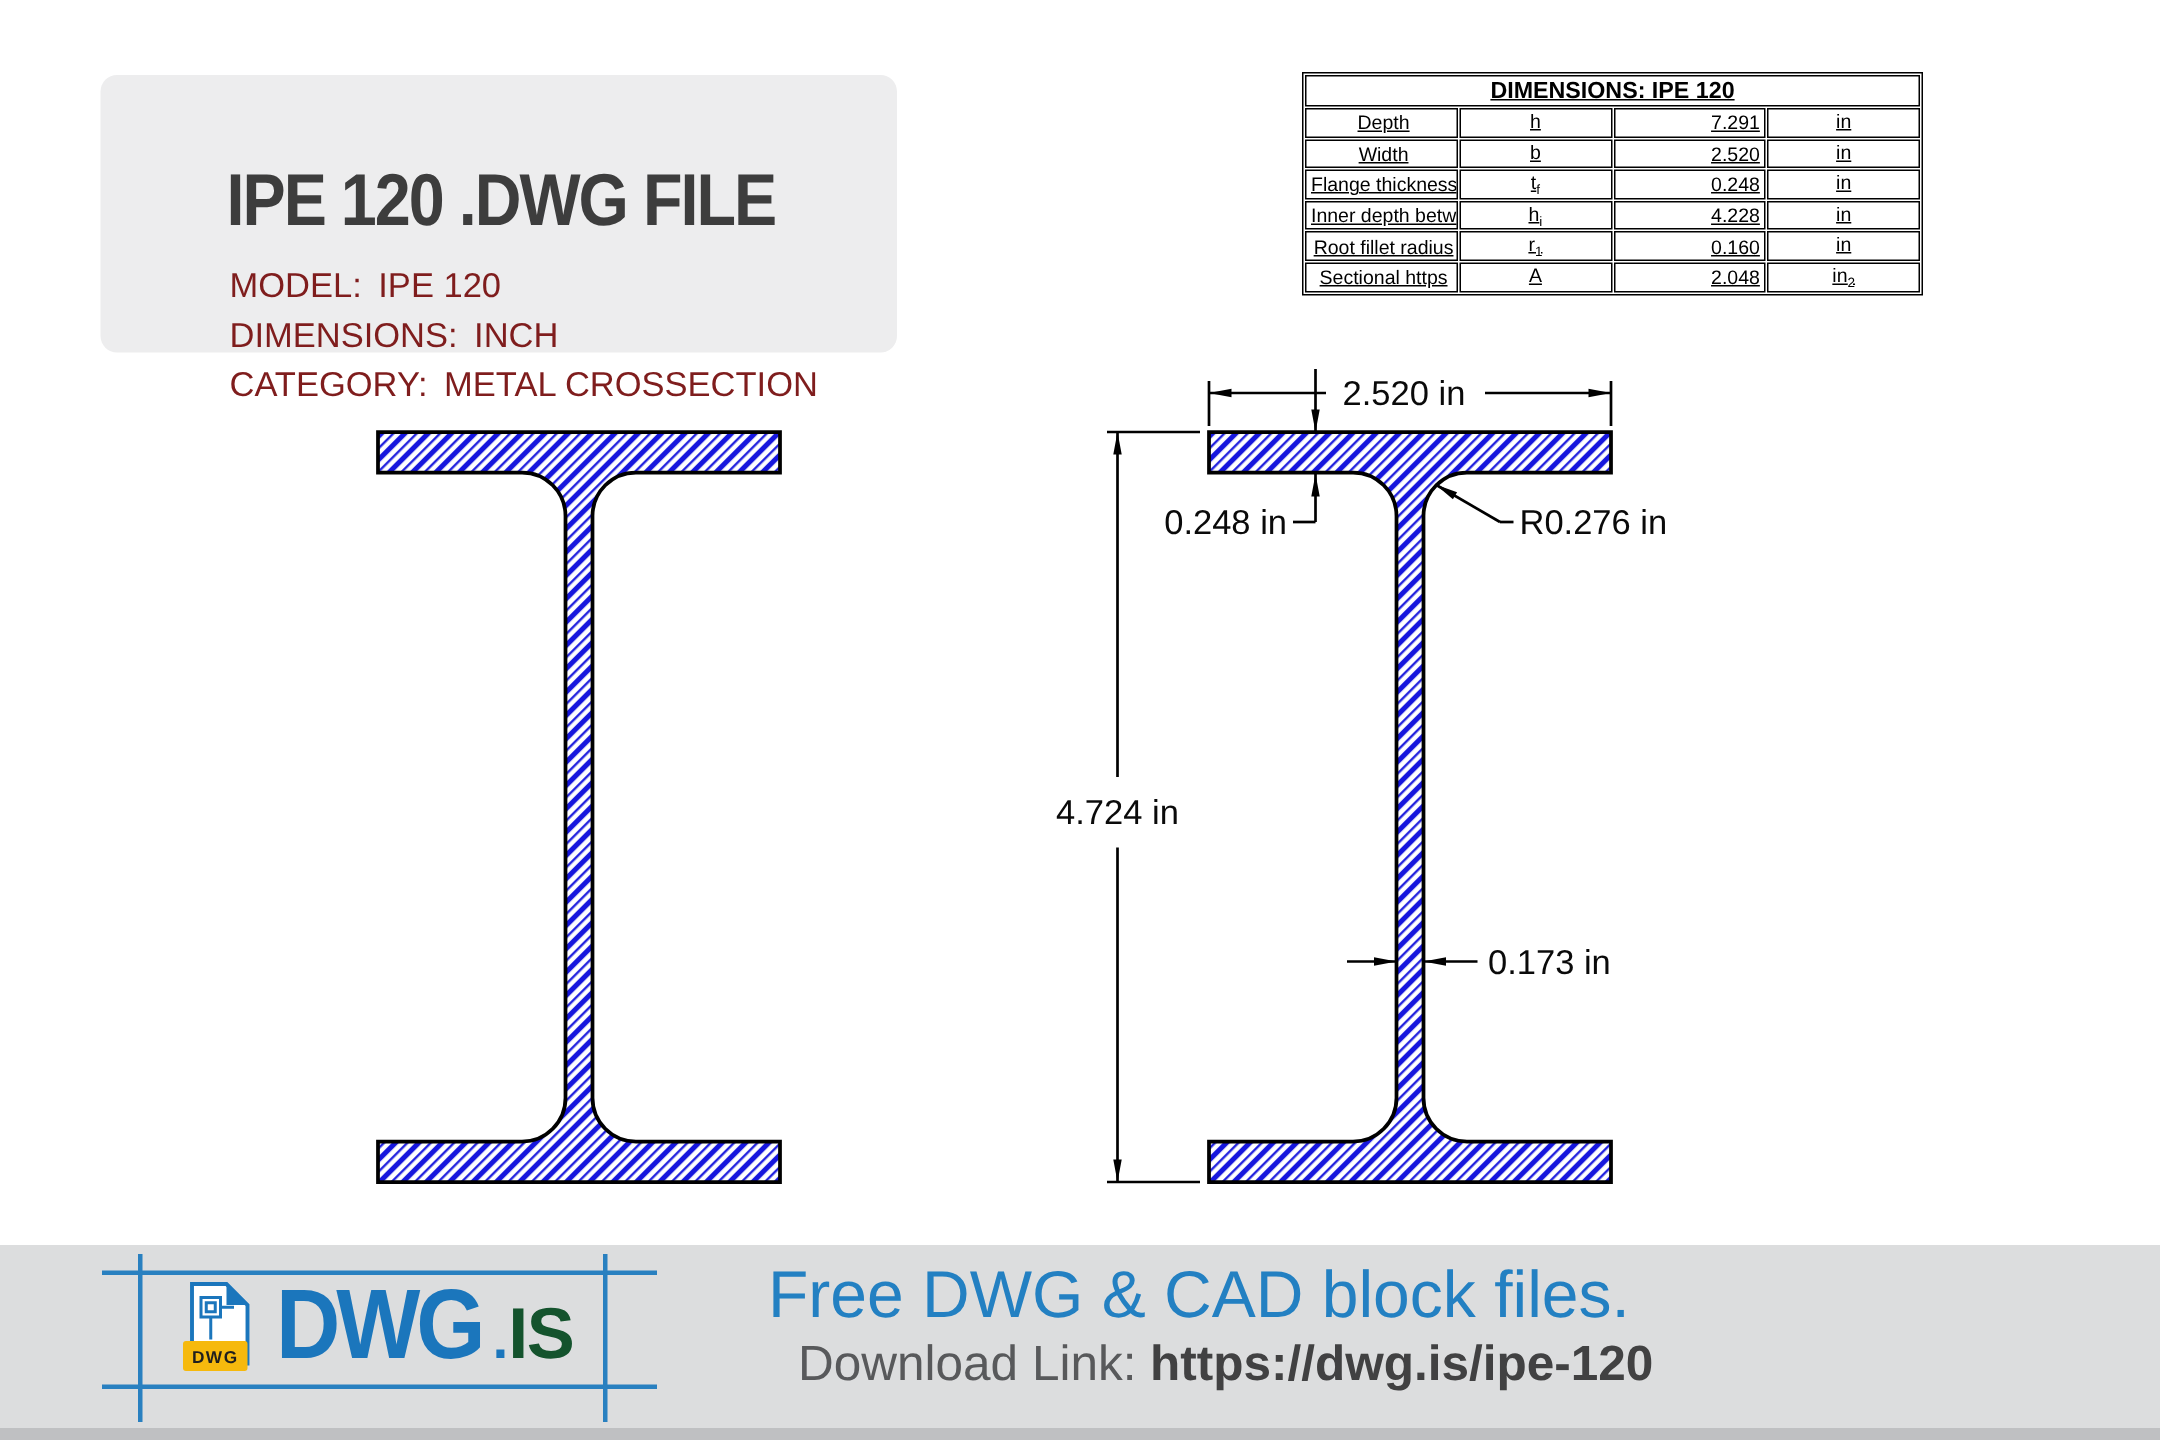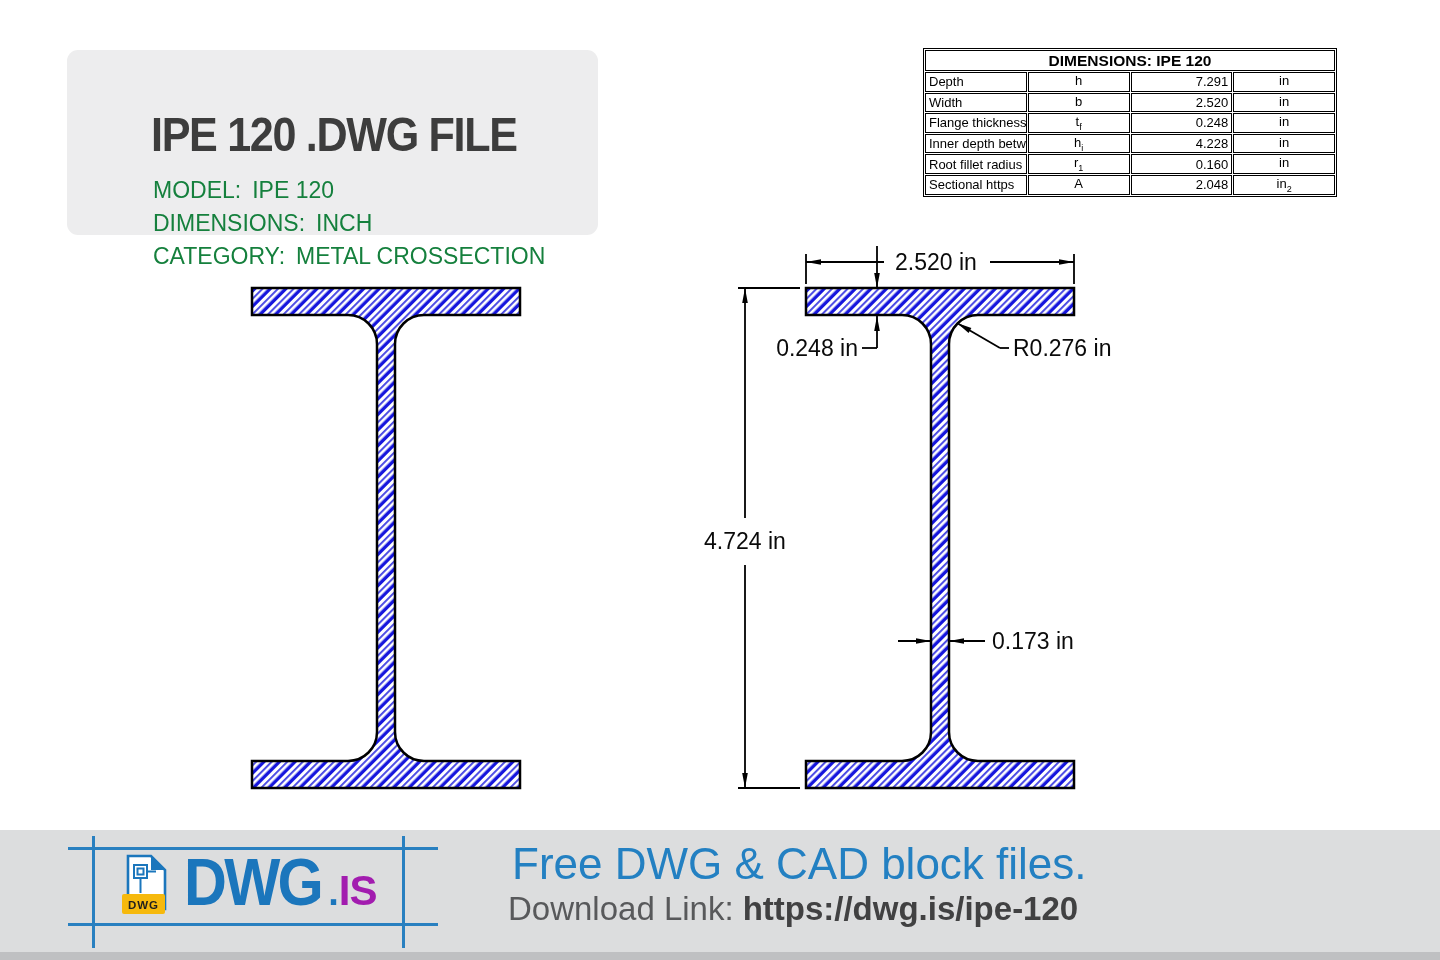--- a/index.html
+++ b/index.html
@@ -3,29 +3,29 @@
 <meta charset="utf-8">
 <style>
   * { margin:0; padding:0; box-sizing:border-box; }
   html,body { width:1440px; height:960px; background:#ffffff; font-family:"Liberation Sans",sans-serif; overflow:hidden; }
   .abs { position:absolute; }
 
   
   #header-box { left:67px; top:50px; width:531px; height:185px; background:#ededee;border-radius:11px; }
   #page-title { left:84px; top:56px; font-size:49px; font-weight:bold; color:#3d3d3d; letter-spacing:-1.5px;
                 transform:scaleX(0.88); transform-origin:left top; white-space:nowrap; }
-  #header-fields { left:86px; top:124px; font-size:23px; font-weight:500; color:#15803d; line-height:33px; }
+  #header-fields { left:86px; top:124px; font-size:23px; font-weight:500; color:#7f1d1d; line-height:33px; }
   .field-value { margin-left:11px; }
 
   
-  #dim-table { left:923px; top:48px; }
+  #dim-table { left:868px; top:48px;text-decoration:underline; }
   table.dims { border-collapse:separate; border-spacing:1px; border:1.5px solid #000; background:#fff; table-layout:fixed; width:414px; }
   table.dims th { border:1px solid #000; height:21px; font-size:15.5px; font-weight:bold; text-align:center; color:#000; }
   table.dims td { border:1px solid #000; height:17px; font-size:13px; color:#000; white-space:nowrap; overflow:hidden; }
-  td.c-prop { width:210px; padding-left:3px; text-align:left; }
+  td.c-prop { width:210px; padding-left:3px; text-align:center; }
   td.c-sym  { width:53px;  text-align:center; }
   td.c-val  { width:116px; padding-right:3px; text-align:right; }
   td.c-unit { width:27px;  text-align:center; }
   table.dims sub { font-size:9px; }
 
   
   #beam-left  { left:250px; top:286px; }
   #beam-right { left:640px; top:240px; }
   .dim-text { font-family:"Liberation Sans",sans-serif; font-size:23px; fill:#0a0a0a; }
 
@@ -34,23 +34,23 @@
   #footer-edge { left:0; top:952px; width:1440px; height:8px; background:#bfc0c2; }
   .cross { background:#2980c0; }
   #cross-h1 { left:68px;  top:847px; width:370px; height:3px; }
   #cross-h2 { left:68px;  top:923px; width:370px; height:3px; }
   #cross-v1 { left:92px;  top:836px; width:3px; height:112px; }
   #cross-v2 { left:402px; top:836px; width:3px; height:112px; }
   #logo-icon { left:120px; top:853px; }
   #brand { left:184px; top:844px; display:flex; align-items:baseline; cursor:pointer; }
   #brand-main { font-size:66px; font-weight:bold; color:#1b76bc; letter-spacing:-3px; display:inline-block; transform:scaleX(0.9); transform-origin:left bottom; }
   #brand-dot { font-size:38px; font-weight:bold; color:#1b76bc; margin-left:-8px; }
-  #brand-suffix { font-size:42px; font-weight:bold; color:#a21caf; letter-spacing:-1px; }
+  #brand-suffix { font-size:48px; font-weight:bold; color:#14532d; letter-spacing:-1px; }
   #tagline { left:512px; top:839px; font-size:44px; color:#2380c2; white-space:nowrap; }
-  #download-line { left:508px; top:890px; font-size:33px; color:#58595b; white-space:nowrap; }
+  #download-line { left:532px; top:890px; font-size:33px; color:#58595b; white-space:nowrap; }
   #download-url { font-weight:bold; color:#414142; margin-left:9px; cursor:pointer; }
 </style>
 </head>
 <body>
 
 <div class="abs" id="header-box">
   <div class="abs" id="page-title">IPE 120 .DWG FILE</div>
   <div class="abs" id="header-fields">
     <div><span>MODEL:</span><span class="field-value">IPE 120</span></div>
     <div><span>DIMENSIONS:</span><span class="field-value">INCH</span></div>

